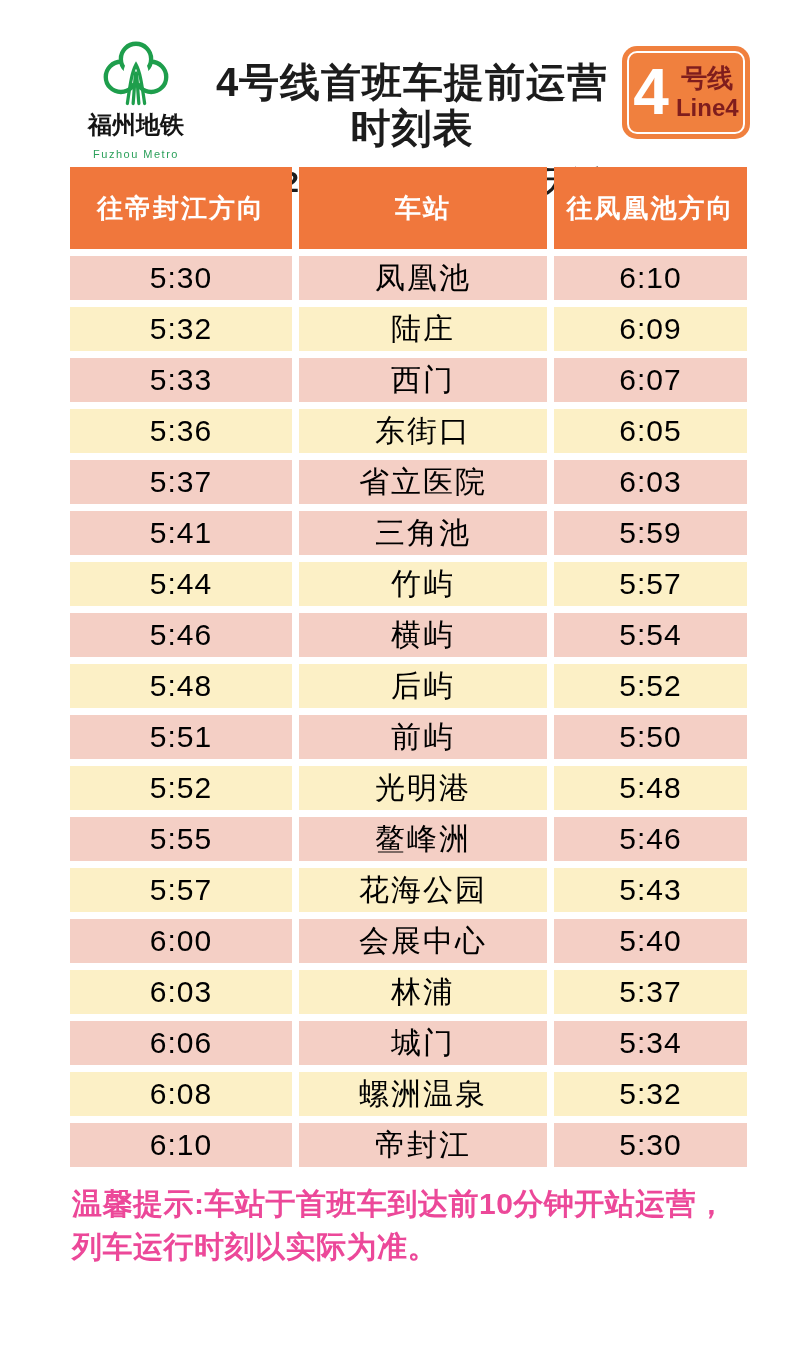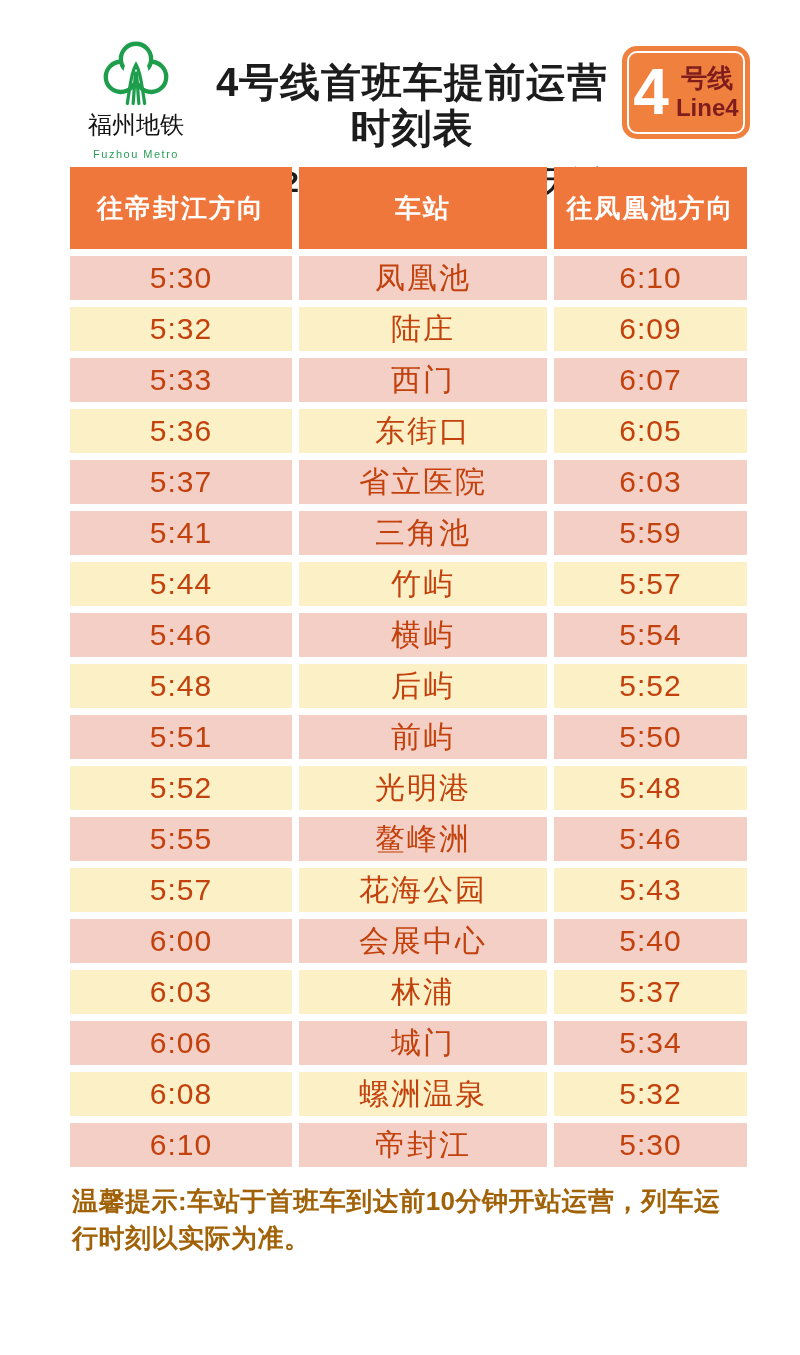--- a/index.html
+++ b/index.html
@@ -8,50 +8,50 @@
     width: 800px; height: 1355px;
     font-family: "Liberation Sans", sans-serif;
     overflow: hidden;
   }
   .page { position: relative; width: 800px; height: 1355px; background: #fff; }
 
   
   .hdr { display: flex; align-items: flex-start; padding: 38px 50px 0 70px; height: 167px; }
   .logo { width: 132px; text-align: center; flex: 0 0 auto; }
   .logo svg { display: block; margin: 0 auto; }
-  .logo-cn { font-size: 24px; font-weight: 400; color: #141414; line-height: 1.1; margin-top: 2px; }
+  .logo-cn { font-size: 24px; font-weight: 700; color: #141414; line-height: 1.1; margin-top: 2px; }
   .logo-en { font-size: 11px; font-weight: 400; color: #2BA05A; letter-spacing: 1.5px; margin-top: 10px; }
 
   .titles { flex: 1 1 auto; text-align: center; padding-top: 10px; }
   .title { margin: 11px; font-size: 40px; font-weight: 800; color: #1c1c1c; letter-spacing: 1px; line-height: 1.15; }
   .subtitle { font-size: 30px; font-weight: 600; color: #1c1c1c; margin-top: 7px; letter-spacing: 0.5px; }
 
   .badge { flex: 0 0 auto; width: 128px; height: 93px; margin-top: 8px;
            background: #F0803E; border-radius: 15px; padding: 5px; }
   .badge-inner { width: 100%; height: 100%; border: 2.5px solid #ffffff; border-radius: 10px;
                  display: flex; align-items: center; justify-content: center; gap: 7px; }
   .badge-num { font-size: 64px; font-weight: 800; color: #ffffff; line-height: 0.9; }
   .badge-col { display: flex; flex-direction: column; align-items: center; color: #7f1d1d; font-weight: 800; }
   .badge-cn { font-size: 26px; line-height: 1.15; }
   .badge-en { font-size: 24px; line-height: 1.15; }
 
   
   .table { margin-left: 70px; width: 677px; margin-top: 0; }
   .trow { display: grid; grid-template-columns: 222px 248px 193px; column-gap: 7px; margin-bottom: 7px; }
   .tcell { display: flex; align-items: center; justify-content: center;
-           height: 44px; font-size: 30px; color: #c2410c; letter-spacing: 1px; }
+           height: 44px; font-size: 30px; color: #000000; letter-spacing: 1px; }
   .thead { margin-bottom: 7px; }
   .thead .tcell { height: 82px; background: #F0773C; color: #ffffff; font-weight: 700; font-size: 26px; letter-spacing: 2px; }
   .trow.pink  .tcell { background: #F4CFC5; }
   .trow.yellow .tcell { background: #FCF0C6; }
   .station { letter-spacing: 2px; }
 
   
   .note { margin: 16px 0 0 72px; width: 666px;
-          font-size: 26px; font-weight: 600; color: #a16207; line-height: 1.42; letter-spacing: 0.5px; }
+          font-size: 30px; font-weight: 600; color: #ec4899; line-height: 1.42; letter-spacing: 0.5px; }
 </style>
 </head>
 <body>
 
 <div class="page">
 
   <header class="hdr">
     <div class="logo">
       <svg width="74" height="72" viewBox="0 0 100 100" aria-hidden="true">
         <g fill="#ffffff" stroke="#1E9E4C" stroke-width="6">

